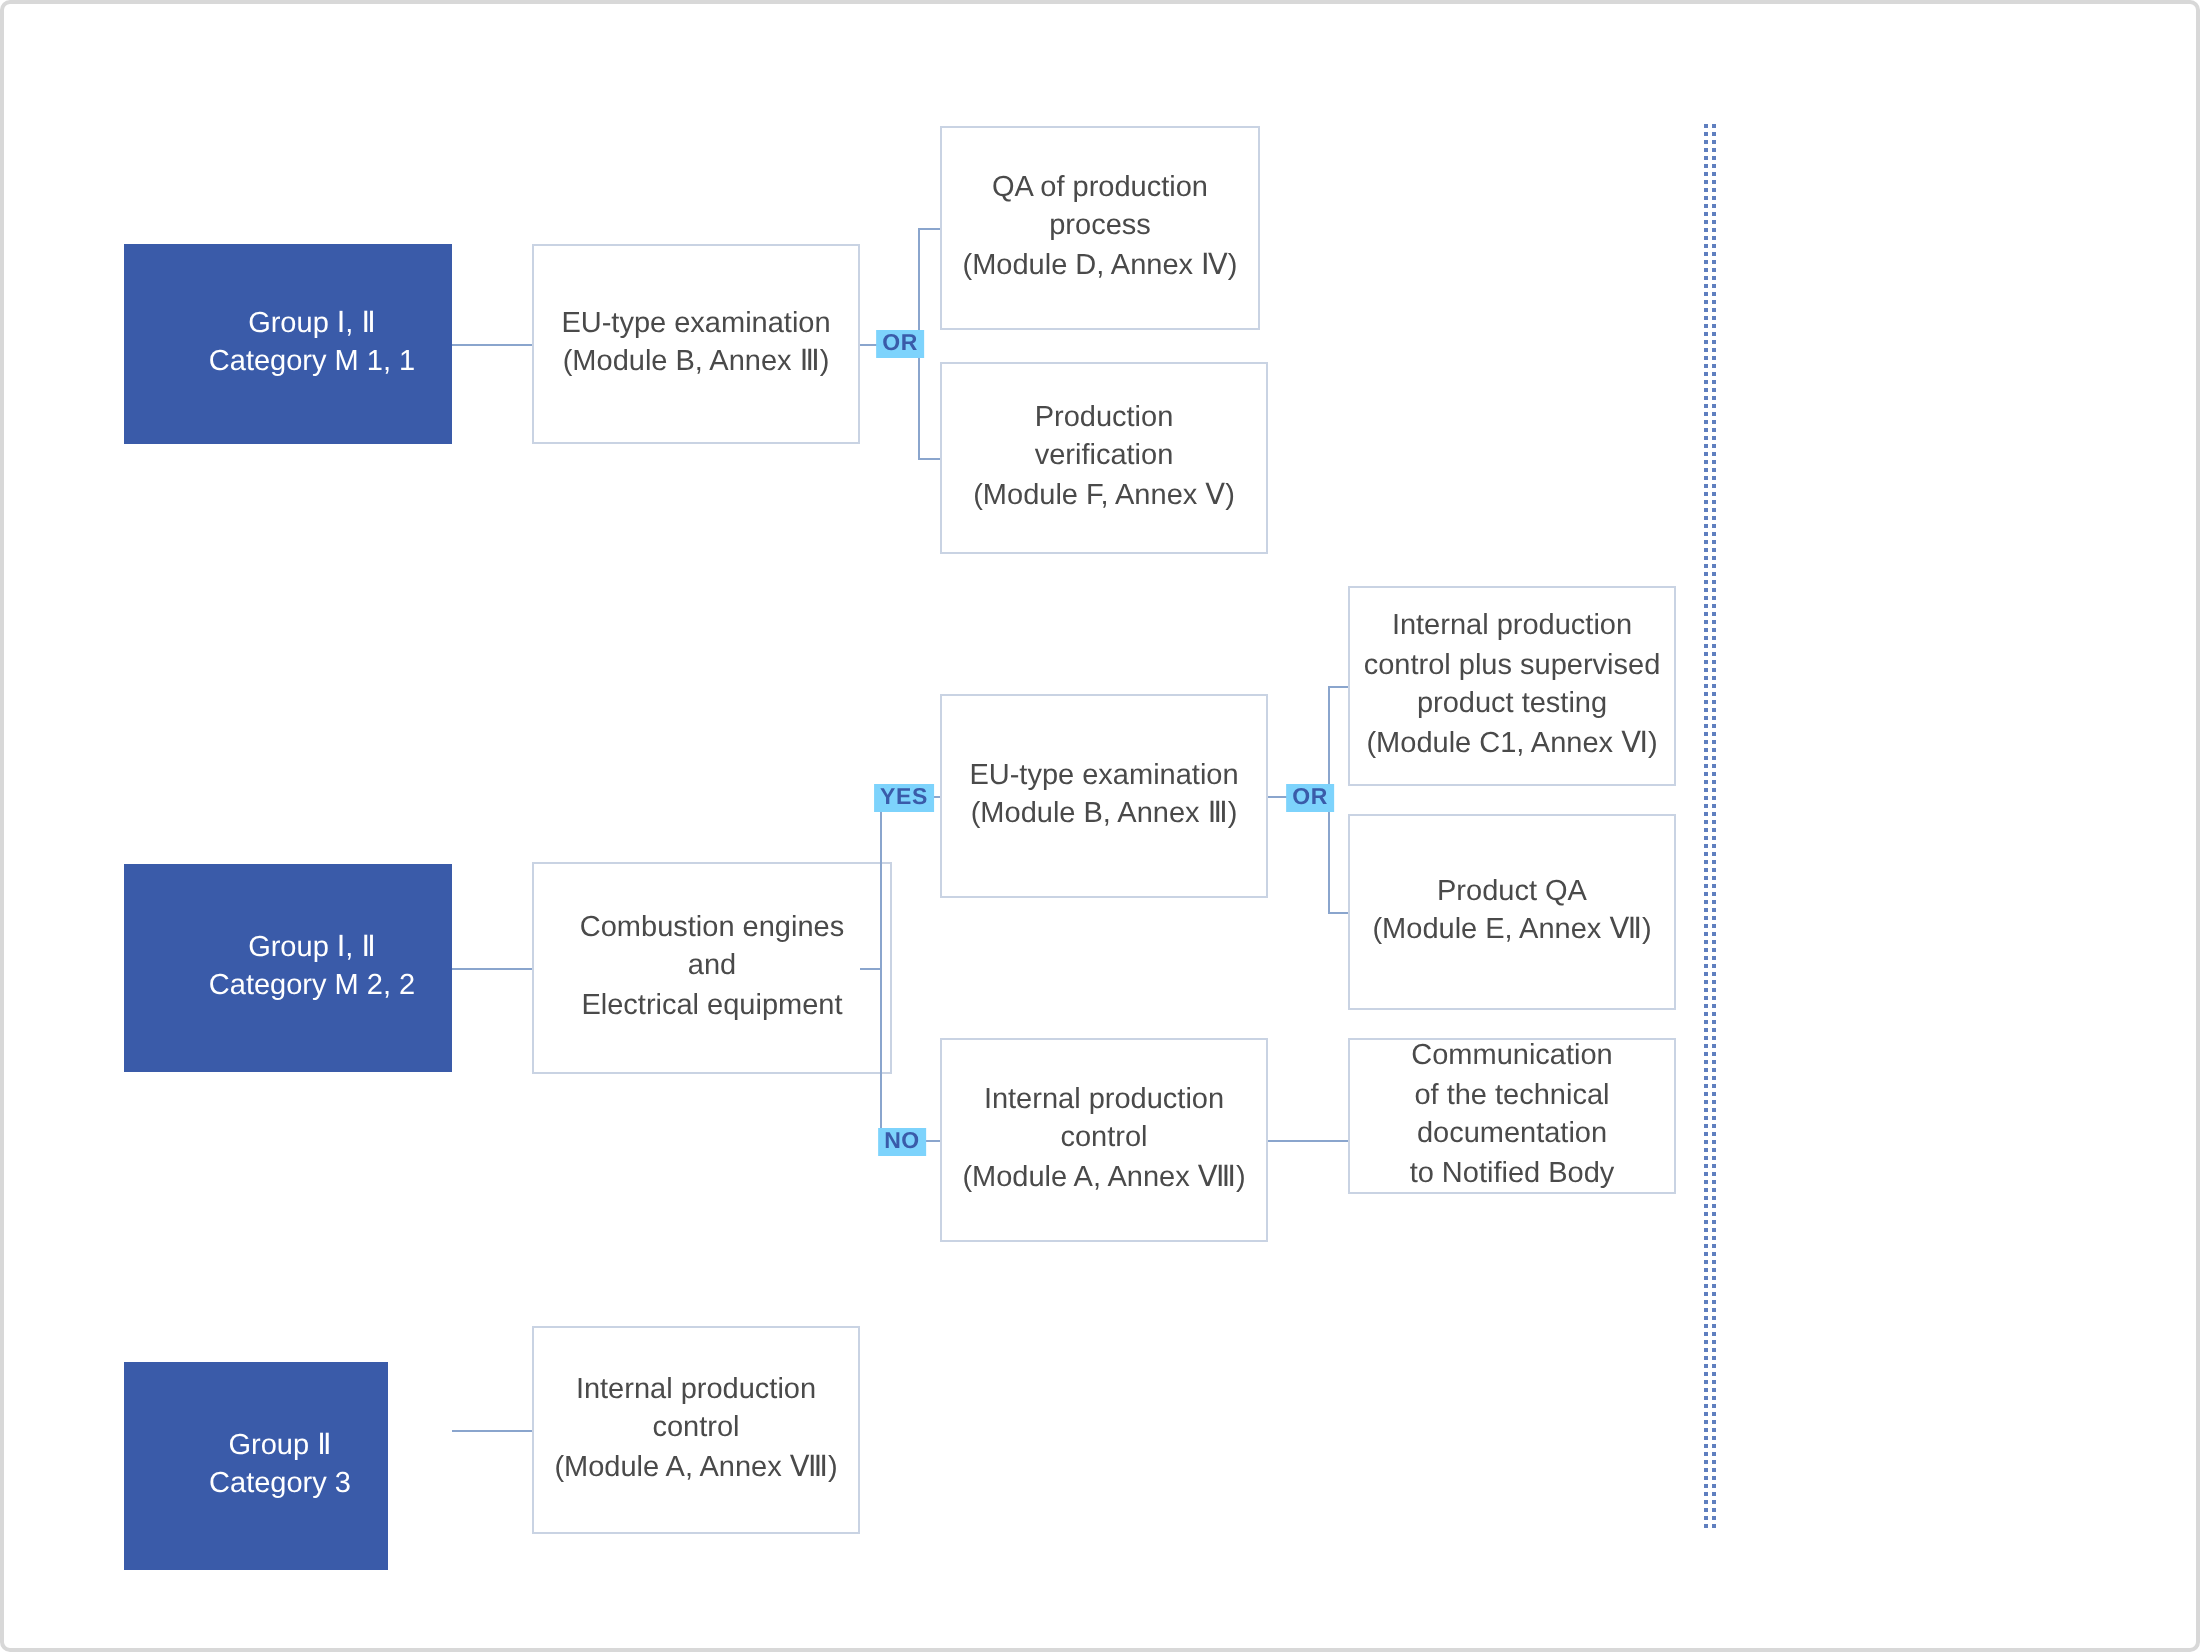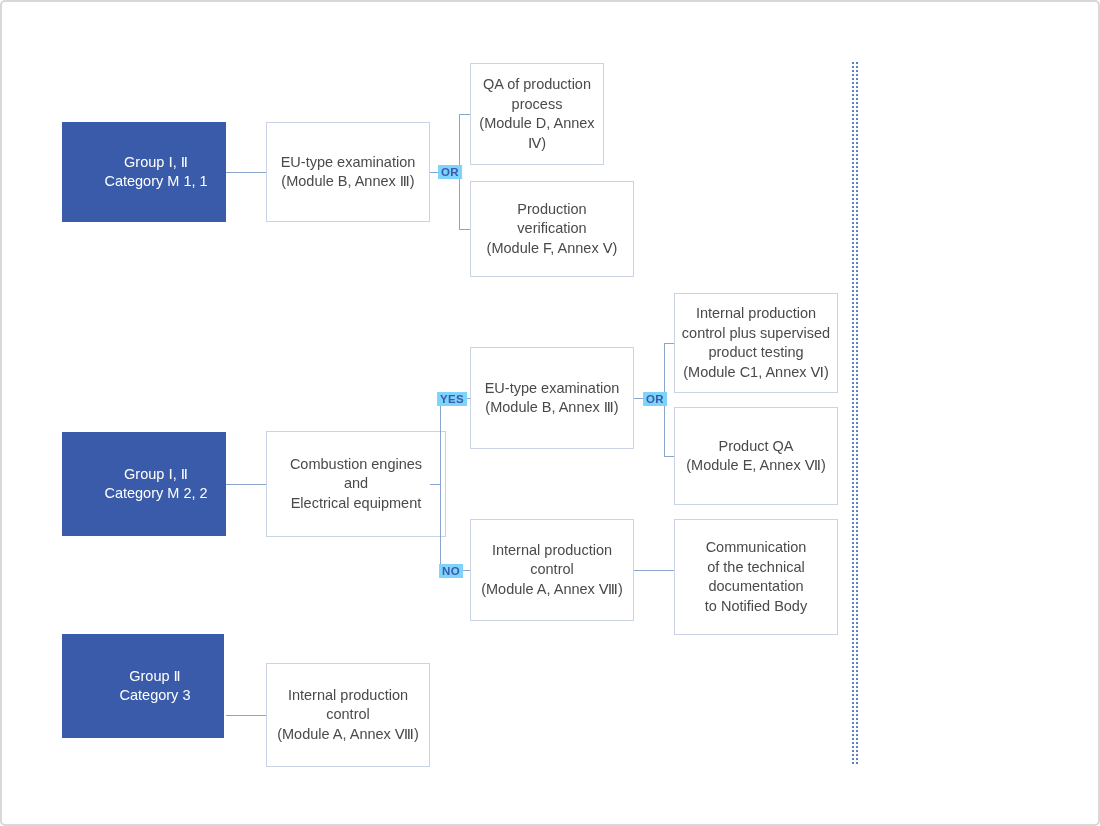--- a/index.html
+++ b/index.html
@@ -38,47 +38,47 @@
 </style>
 </head>
 <body>
 
 <div class="canvas">
 
   <div class="node blue" style="left:60px;top:120px;width:164px;height:100px;">Group Ⅰ, Ⅱ
 Category M 1, 1</div>
   <div class="node blue" style="left:60px;top:430px;width:164px;height:104px;">Group Ⅰ, Ⅱ
 Category M 2, 2</div>
-  <div class="node blue" style="left:60px;top:632px;width:162px;height:104px;">Group Ⅱ
+  <div class="node blue" style="left:60px;top:679px;width:132px;height:104px;">Group Ⅱ
 Category 3</div>
 
   <div class="node white" style="left:264px;top:120px;width:164px;height:100px;">EU-type examination
 (Module B, Annex Ⅲ)</div>
-  <div class="node white" style="left:468px;top:61px;width:134px;height:102px;">QA of production
+  <div class="node white" style="left:468px;top:61px;width:160px;height:102px;">QA of production
 process
 (Module D, Annex Ⅳ)</div>
   <div class="node white" style="left:468px;top:179px;width:164px;height:96px;">Production
 verification
 (Module F, Annex Ⅴ)</div>
 
   <div class="node white" style="left:264px;top:429px;width:180px;height:106px;">Combustion engines
 and
 Electrical equipment</div>
   <div class="node white" style="left:468px;top:345px;width:164px;height:102px;">EU-type examination
 (Module B, Annex Ⅲ)</div>
   <div class="node white" style="left:672px;top:291px;width:164px;height:100px;">Internal production
 control plus supervised
 product testing
 (Module C1, Annex Ⅵ)</div>
   <div class="node white" style="left:672px;top:405px;width:164px;height:98px;">Product QA
 (Module E, Annex Ⅶ)</div>
   <div class="node white" style="left:468px;top:517px;width:164px;height:102px;">Internal production
 control
 (Module A, Annex Ⅷ)</div>
-  <div class="node white" style="left:672px;top:517px;width:164px;height:116px;">Communication
+  <div class="node white" style="left:672px;top:517px;width:164px;height:78px;">Communication
 of the technical
 documentation
 to Notified Body</div>
 
   <div class="node white" style="left:264px;top:661px;width:164px;height:104px;">Internal production
 control
 (Module A, Annex Ⅷ)</div>
 
 
   <div class="hline" style="left:224px;top:170px;width:40px;"></div>

